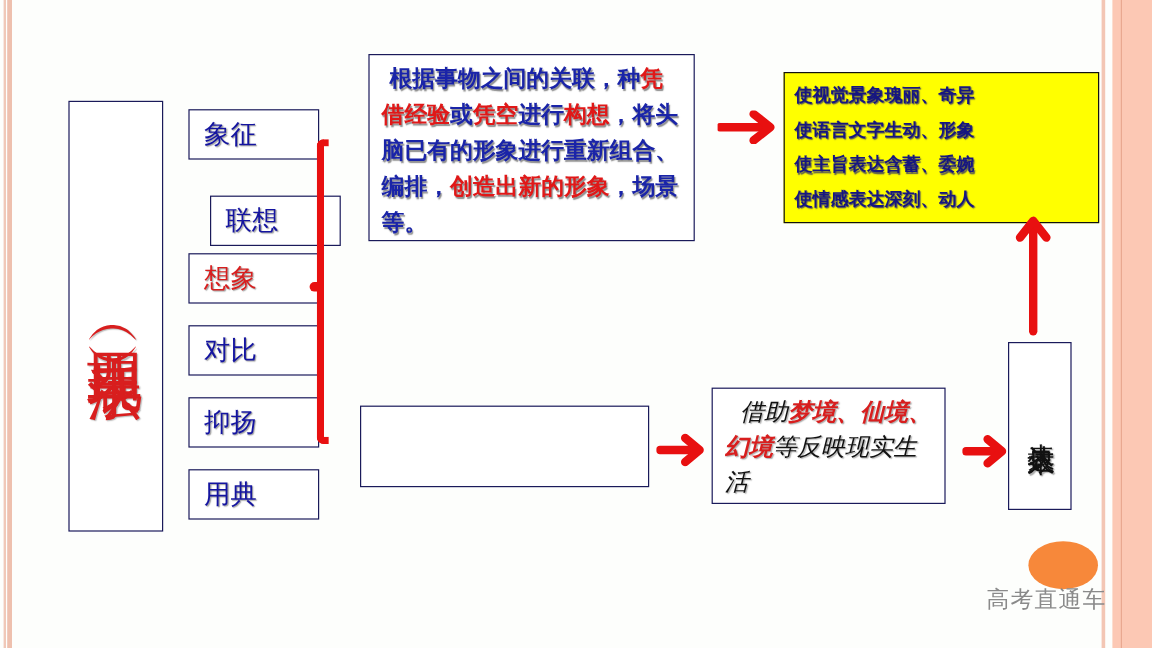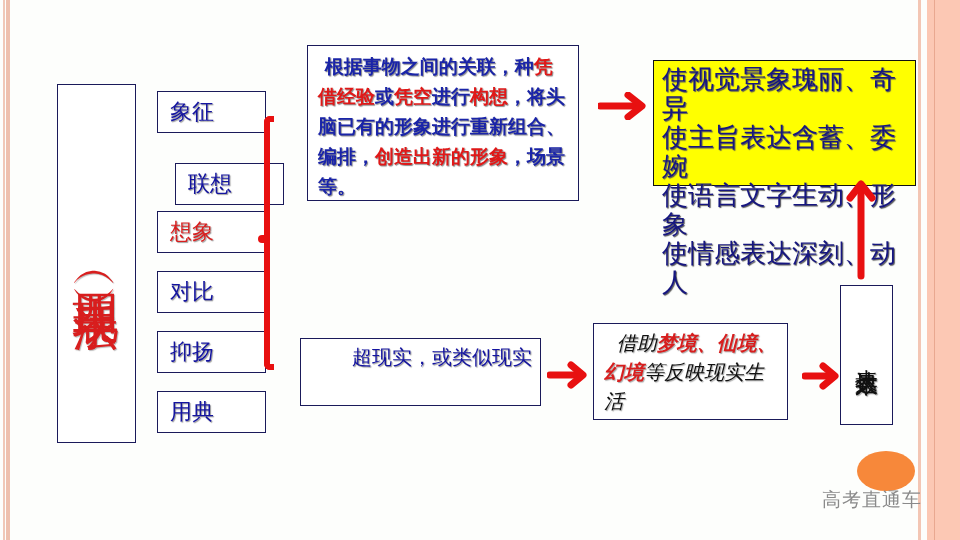--- a/index.html
+++ b/index.html
@@ -11,21 +11,21 @@
   .stripe { position:absolute; top:0; height:540px; }
   .box { position:absolute; box-sizing:border-box; border:1.5px solid #1a1a5a; background:#fff; }
   .title-box { left:57px; top:84px; width:79px; height:359px; display:flex; flex-direction:column; align-items:center; justify-content:center; }
   .title-text { writing-mode:vertical-rl; color:#d81e1e; font-family:"DejaVu Serif", serif; font-size:46px; letter-spacing:2px; text-shadow:1px 1px 1px #b9b9b9; line-height:1; }
   .tech { left:157px; width:109px; height:42px; display:flex; align-items:center; padding-left:12px; font-family:"DejaVu Serif", serif; font-size:22px; color:#1414a0; text-shadow:1px 1px 1px #9a9a9a; }
   .tech.hl { color:#d81e1e; }
   .bracket { position:absolute; left:264px; top:116px; width:10px; height:254px; border:6px solid #e81010; border-right:none; border-radius:6px 0 0 6px; box-sizing:border-box; }
   .bracket-tip { position:absolute; left:258px; top:235px; width:10px; height:8px; background:#e81010; border-radius:5px 0 0 5px; }
   .def-box { left:307px; top:45px; width:272px; height:156px; padding:5px 10px; font-size:19px; font-weight:bold; line-height:30px; color:#1a24a8; text-shadow:1px 1px 1px #8a8a8a; }
   .red { color:#e01818; }
-  .effect-box { left:653px; top:60px; width:263px; height:126px; background:#ffff00; border:1.5px solid #111; padding:4px 8px; font-size:26px; font-weight:normal; line-height:29px; color:#161680; text-shadow:1px 1px 1px #555; }
+  .effect-box { left:653px; top:60px; width:263px; height:126px; background:#ffff00; border:1.5px solid #111; padding:4px 8px; font-size:15px; font-weight:bold; line-height:29px; color:#161680; text-shadow:1px 1px 1px #555; }
   .surreal-box { left:300px; top:338px; width:241px; height:68px; padding:4px 8px; font-family:"DejaVu Serif", serif; font-size:20px; line-height:29px; color:#1414a0; text-shadow:1px 1px 1px #9a9a9a; text-align:right; }
   .dream-box { left:593px; top:323px; width:195px; height:97px; padding:5px 10px; font-family:"DejaVu Serif", serif; font-size:20px; line-height:29px; color:#111; text-shadow:1px 1px 1px #aaa;font-style:italic; }
   .dream-box .red { color:#d81e1e; font-weight:bold; }
   .express-box { left:840px; top:285px; width:53px; height:140px; display:flex; align-items:center; justify-content:center; }
   .express-text { writing-mode:vertical-rl; font-family:"DejaVu Serif", serif; font-size:23px; color:#111; letter-spacing:2px; text-shadow:1px 1px 1px #aaa; line-height:1; }
   .arrow { position:absolute; }
   .orange-dot { position:absolute; left:857px; top:451px; width:58px; height:40px; border-radius:50%; background:#f7883a; }
   .watermark { position:absolute; left:822px; top:487px; font-size:19px; color:#8a8a8a; letter-spacing:1px; }
 </style>
 </head>
@@ -66,27 +66,26 @@
 
 <div class="box def-box">&nbsp;<span>根据事物之间的关联，种</span><span class="red">凭借经验</span><span>或</span><span class="red">凭空</span><span>进行</span><span class="red">构想</span><span>，将头脑已有的形象进行重新组合、编排，</span><span class="red">创造出新的形象</span><span>，场景等。</span></div>
 
 <svg class="arrow" style="left:598px;top:92px;" width="50" height="28" viewBox="0 0 50 28">
   <line x1="2" y1="14" x2="40" y2="14" stroke="#e81010" stroke-width="7" stroke-linecap="round"></line>
   <polyline points="30,3 44,14 30,25" fill="none" stroke="#e81010" stroke-width="7" stroke-linecap="round" stroke-linejoin="round"></polyline>
 </svg>
 
 <div class="box effect-box">
   <div>使视觉景象瑰丽、奇异</div>
+  <div>使语言文字生动、形象</div>
   <div>使主旨表达含蓄、委婉</div>
-  <div>使语言文字生动、形象</div>
   <div>使情感表达深刻、动人</div>
 </div>
 
 <div class="box surreal-box">
-  <div>超现实，或类似现实</div>
 </div>
 
 <svg class="arrow" style="left:547px;top:361px;" width="42" height="28" viewBox="0 0 42 28">
   <line x1="3" y1="14" x2="32" y2="14" stroke="#e81010" stroke-width="7" stroke-linecap="round"></line>
   <polyline points="24,4 36,14 24,24" fill="none" stroke="#e81010" stroke-width="7" stroke-linecap="round" stroke-linejoin="round"></polyline>
 </svg>
 
 <div class="box dream-box">&nbsp;&nbsp;<span>借助</span><span class="red">梦境、仙境、幻境</span><span>等反映现实生活</span></div>
 
 <svg class="arrow" style="left:802px;top:362px;" width="38" height="28" viewBox="0 0 38 28">

